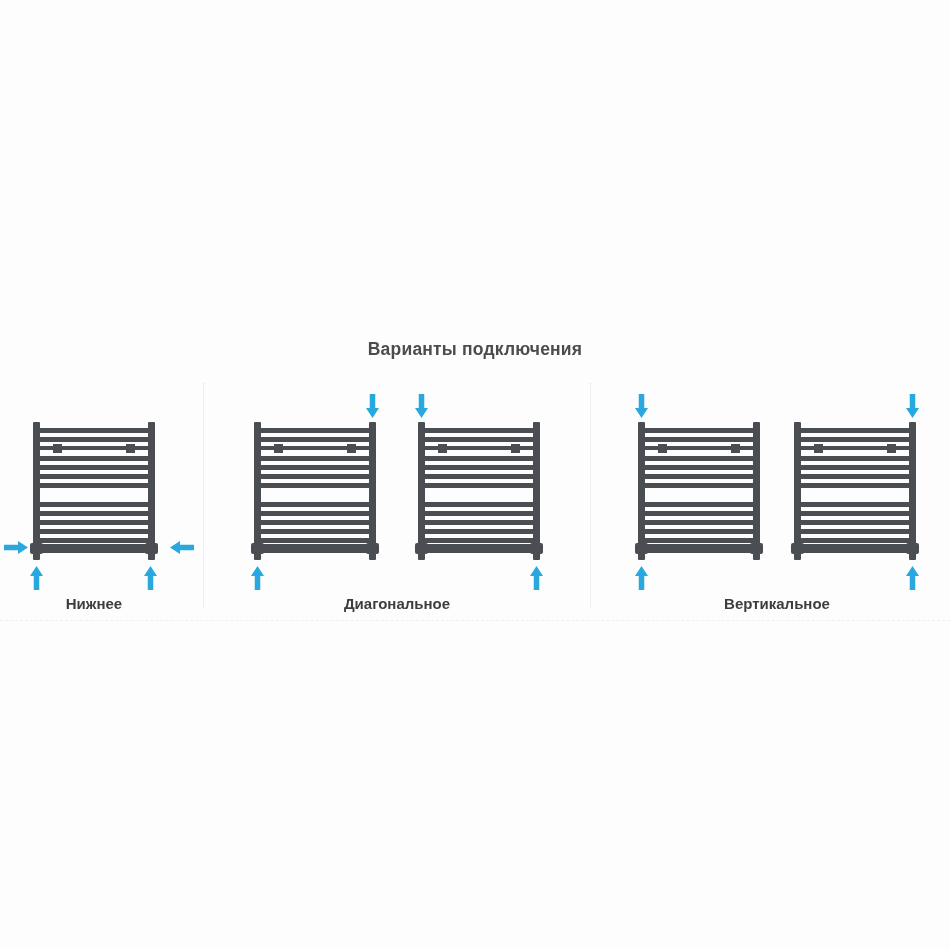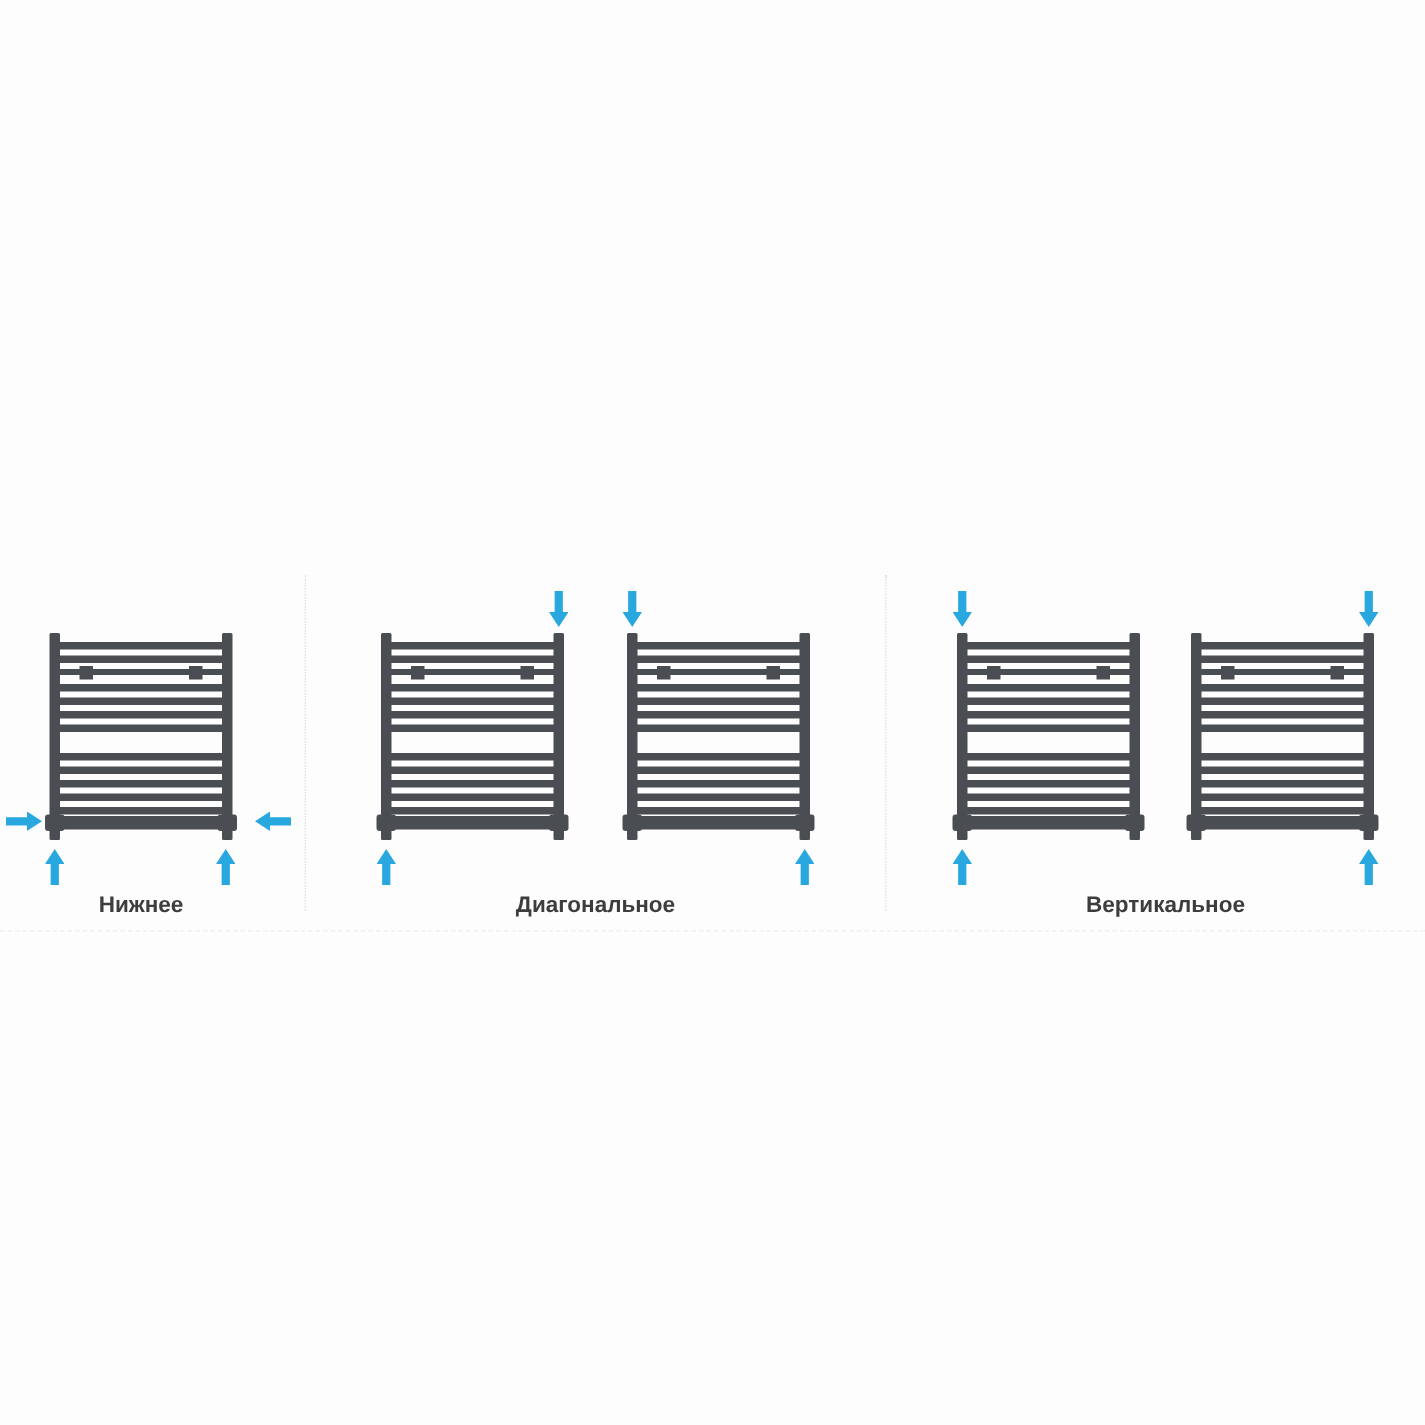--- a/index.html
+++ b/index.html
@@ -35,20 +35,21 @@
   .rung{position:absolute;left:4px;right:4px;height:4.5px;background:var(--rad);}
   .shelf-knob{position:absolute;width:9px;height:9px;background:var(--rad);}
   .bottom-rail{position:absolute;left:0;right:0;top:122px;height:9px;background:var(--rad);}
   .connector{position:absolute;top:121px;width:13px;height:11px;background:var(--rad);border-radius:2px;}
   .arrow{position:absolute;display:block;}
 </style>
 </head>
 <body style="--rad: #4a4e53;">
 
 <div class="stage">
+  <div class="title">Варианты подключения</div>
 
   <div class="divider-v" style="left:203px;"></div>
   <div class="divider-v" style="left:590px;"></div>
   <div class="divider-h"></div>
 
   <div class="group-label" style="left:-16px;">Нижнее</div>
   <div class="group-label" style="left:667px;">Вертикальное</div>
   <div class="group-label" style="left:287px;">Диагональное</div>
 
   <div id="radiators">

